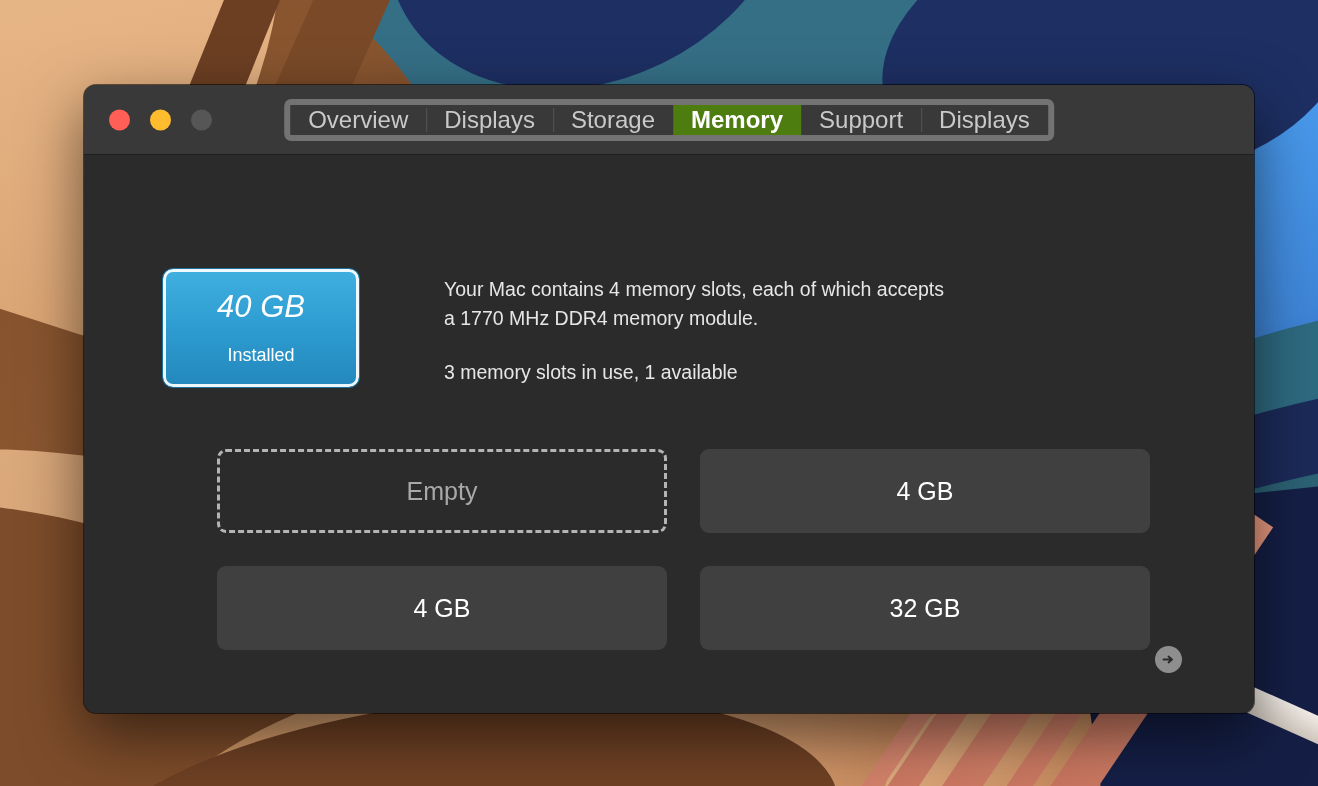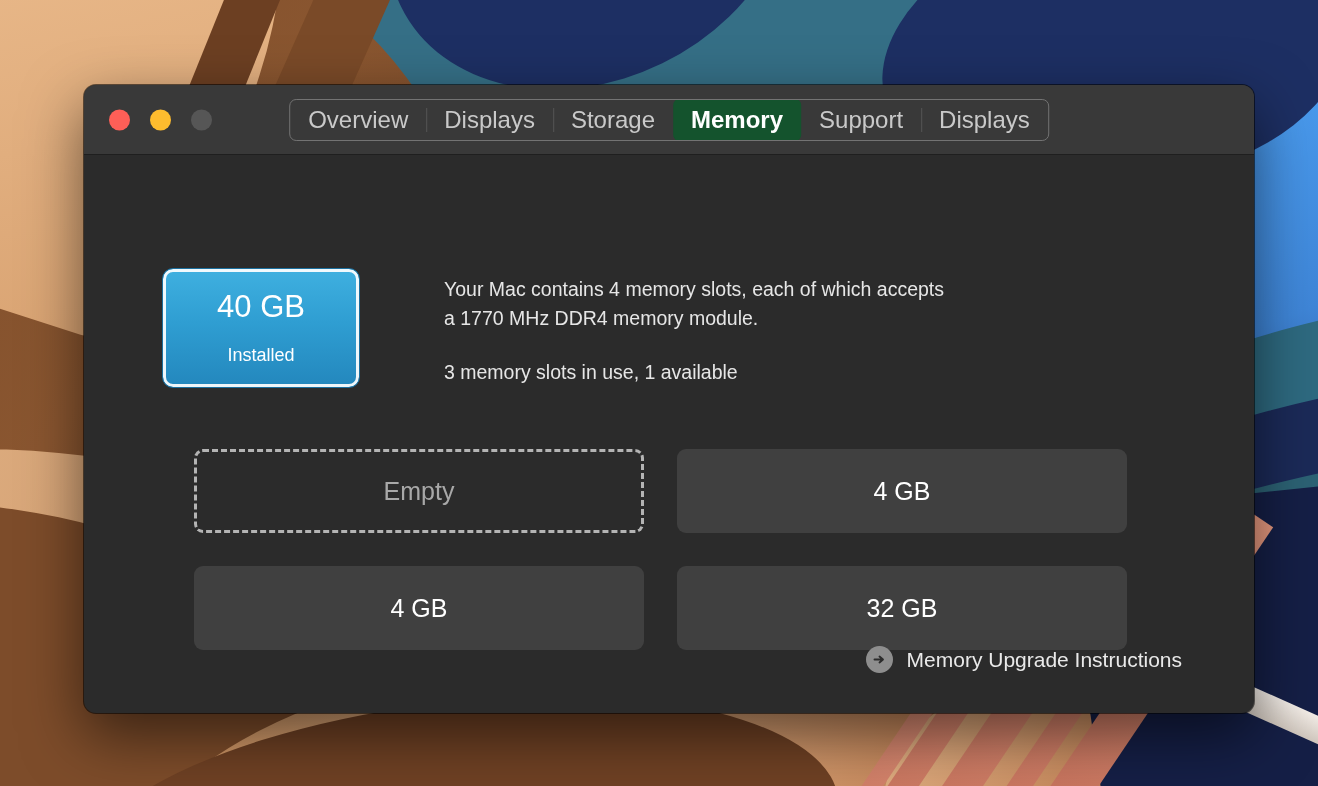--- a/index.html
+++ b/index.html
@@ -168,21 +168,21 @@
   .light { width:21px; height:21px; border-radius:50%; }
   .light.close { background:#ff5f57; }
   .light.min   { background:#febc2e; }
   .light.max   { background:#565656; }
 
   #tabs {
     position:absolute; left:50%; top:50%;
     transform:translate(-50%,-50%);
     display:flex; align-items:center;
     height:42px;
-    border:1px solid #737373;
+    border:6px solid #737373;
     border-radius:7px;
     padding:0;
     overflow:hidden;
   }
   .tab {
     position:relative;
     display:flex; align-items:center; justify-content:center;
     height:42px;
     padding:0 18px;
     font-size:24px;
@@ -190,52 +190,52 @@
     white-space:nowrap;
     cursor:default;
   }
   .tab + .tab::before {
     content:"";
     position:absolute; left:0; top:9px;
     width:1px; height:24px;
     background:#555;
   }
   .tab.active {
-    background:#14532d;
+    background:#4d7c0f;
     color:#ffffff;
     font-weight:bold;
     border-radius:6px;
   }
   .tab.active::before, .tab.active + .tab::before { background:transparent; }
 
   
   #content { position:relative; height:558px; }
 
   #badge {
     position:absolute; left:78px; top:113px;
     width:198px; height:120px;
     border-radius:11px;
     background:linear-gradient(180deg,#3fb0e0 0%,#2f9ed2 45%,#2387bd 100%);
     border:1px solid #1b6f9e;
     display:flex; flex-direction:column;
     align-items:center; justify-content:center;
     box-shadow:inset 0 0 0 3px rgba(255,255,255,.92);
   }
-  #badge .amount { font-size:31px; color:#fff; line-height:1.1; }
+  #badge .amount { font-size:31px; color:#fff; line-height:1.1;font-style:italic; }
   #badge .caption { font-size:18px; color:#fff; margin-top:20px; }
 
   #desc {
     position:absolute; left:360px; top:120px;
     width:640px;
   }
   #desc p { font-size:19.5px; color:#e6e6e6; line-height:1.5; }
   #desc .gap { height:24px; }
 
   #slots {
-    position:absolute; left:110px; top:294px;
+    position:absolute; left:133px; top:294px;
     display:grid;
     grid-template-columns:450px 450px;
     grid-template-rows:84px 84px;
     column-gap:33px; row-gap:33px;
   }
   .slot {
     display:flex; align-items:center; justify-content:center;
     border-radius:9px;
     font-size:25px;
   }
@@ -331,18 +331,17 @@
         <div class="slot filled">4 GB</div>
         <div class="slot filled">32 GB</div>
       </div>
 
       <div id="link-row">
         <span class="arrow-circle">
           <svg width="17" height="17" viewBox="0 0 17 17">
             <path d="M3.5 8.5 H11.5 M8.5 5.5 L12 8.5 L8.5 11.5" stroke="#2b2b2b" stroke-width="1.9" fill="none" stroke-linecap="round" stroke-linejoin="round"></path>
           </svg>
         </span>
-        <span class="link-label">Memory Upgrade Instructions</span>
       </div>
 
     </div>
   </div>
 </div>
 
 </body></html>

